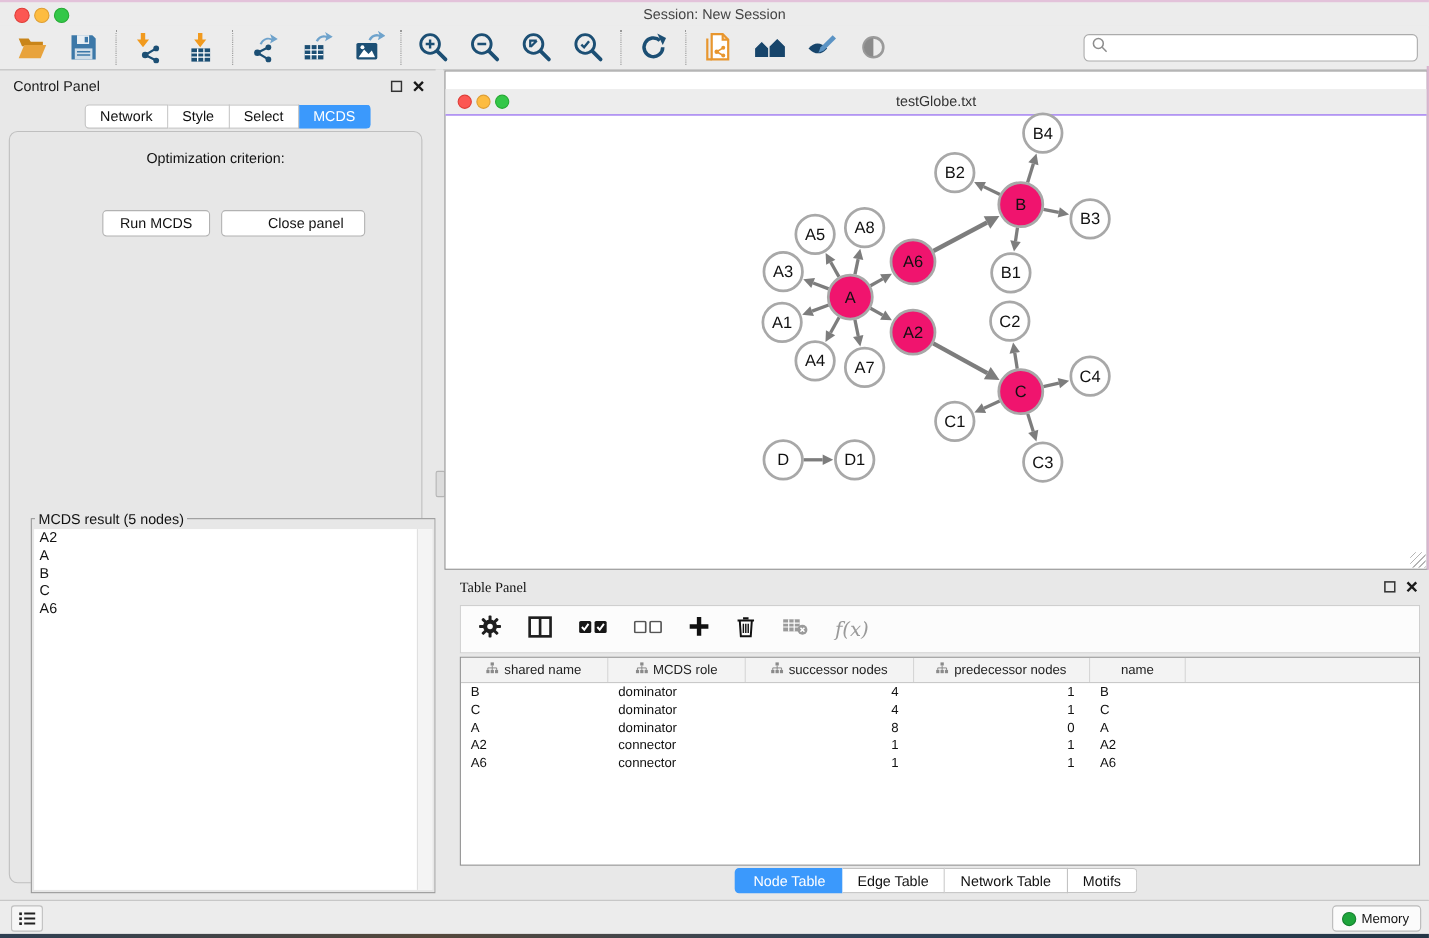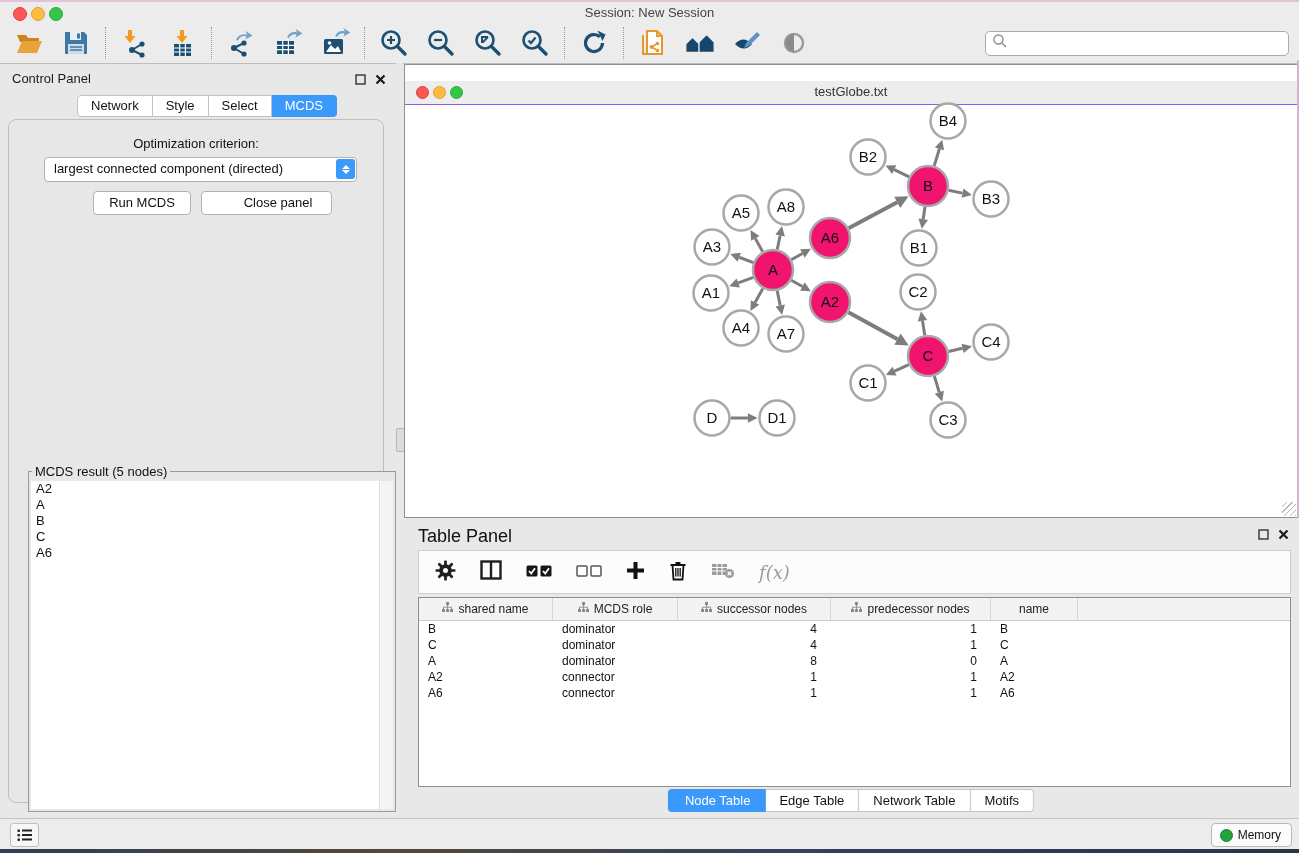--- a/index.html
+++ b/index.html
@@ -64,21 +64,21 @@
   #net-titlebar .t-yel{left:28px;background:#fdbc40;border:1px solid #de9f34;}
   #net-titlebar .t-grn{left:45px;background:#33c748;border:1px solid #27aa35;}
   #net-titlebar .tl{width:11px;height:11px;top:5px;}
   #net-title-text{width:100%;text-align:center;font-size:13px;color:#333;line-height:22px;}
   #net-canvas{position:absolute;left:0;top:24px;}
   #resize-grip{position:absolute;right:1px;bottom:1px;width:14px;height:14px;
     background:repeating-linear-gradient(135deg,transparent 0 3px,#b5b5b5 3px 4px);}
   #right-sliver{left:1297px;top:60px;width:2px;height:458px;background:#d8b3cd;}
   
   #table-panel{left:403px;top:518px;width:896px;height:300px;}
-  #tp-title{left:15px;top:8px;font-size:18px;}
+  #tp-title{left:15px;top:8px;font-size:13px;font-family:Liberation Serif, serif;}
   #tp-toolbar{position:absolute;left:15px;top:32px;right:8px;height:42px;background:#fcfcfc;
     border:1px solid #cfcfcf;display:flex;align-items:center;gap:24px;padding-left:16px;}
   .fx{font-family:"DejaVu Serif","Liberation Serif",serif;font-style:italic;font-size:18px;color:#9a9a9a;}
   #tp-table{position:absolute;left:15px;top:79px;right:8px;height:188px;border:1px solid #8f8f8f;
     background:#fff;overflow:hidden;}
   #tp-head{display:flex;height:22px;background:#f3f3f3;border-bottom:1px solid #c9c9c9;}
   .th{display:flex;align-items:center;justify-content:center;gap:5px;font-size:12px;color:#222;
     border-right:1px solid #d6d6d6;box-sizing:border-box;height:22px;}
   .tr{display:flex;height:16px;align-items:center;}
   .td{font-size:12px;box-sizing:border-box;white-space:nowrap;overflow:hidden;}
@@ -267,27 +267,20 @@
         </svg></span>
   </div>
   <div id="cp-tabs" class="abs">
       <div class="cp-tab">Network</div>
       <div class="cp-tab">Style</div>
       <div class="cp-tab">Select</div>
       <div class="cp-tab active">MCDS</div>
     </div>
   <div id="cp-body" class="abs">
     <div id="opt-label" class="abs">Optimization criterion:</div>
-    <div id="criterion-select" class="abs">
-      <span id="criterion-value">largest connected component (directed)</span>
-      <span id="criterion-stepper">
-        <span class="chev up"></span>
-          <span class="chev down"></span>
-      </span>
-    </div>
     <div id="run-btn" class="mac-btn">Run MCDS</div>
     <div id="close-btn" class="mac-btn">Close panel</div>
     <fieldset id="result-box">
       <legend>MCDS result (5 nodes)</legend>
       <div id="result-list">
         <div id="result-scroll"></div>
       <div class="result-item">A2</div>
           <div class="result-item">A</div>
           <div class="result-item">B</div>
           <div class="result-item">C</div>

